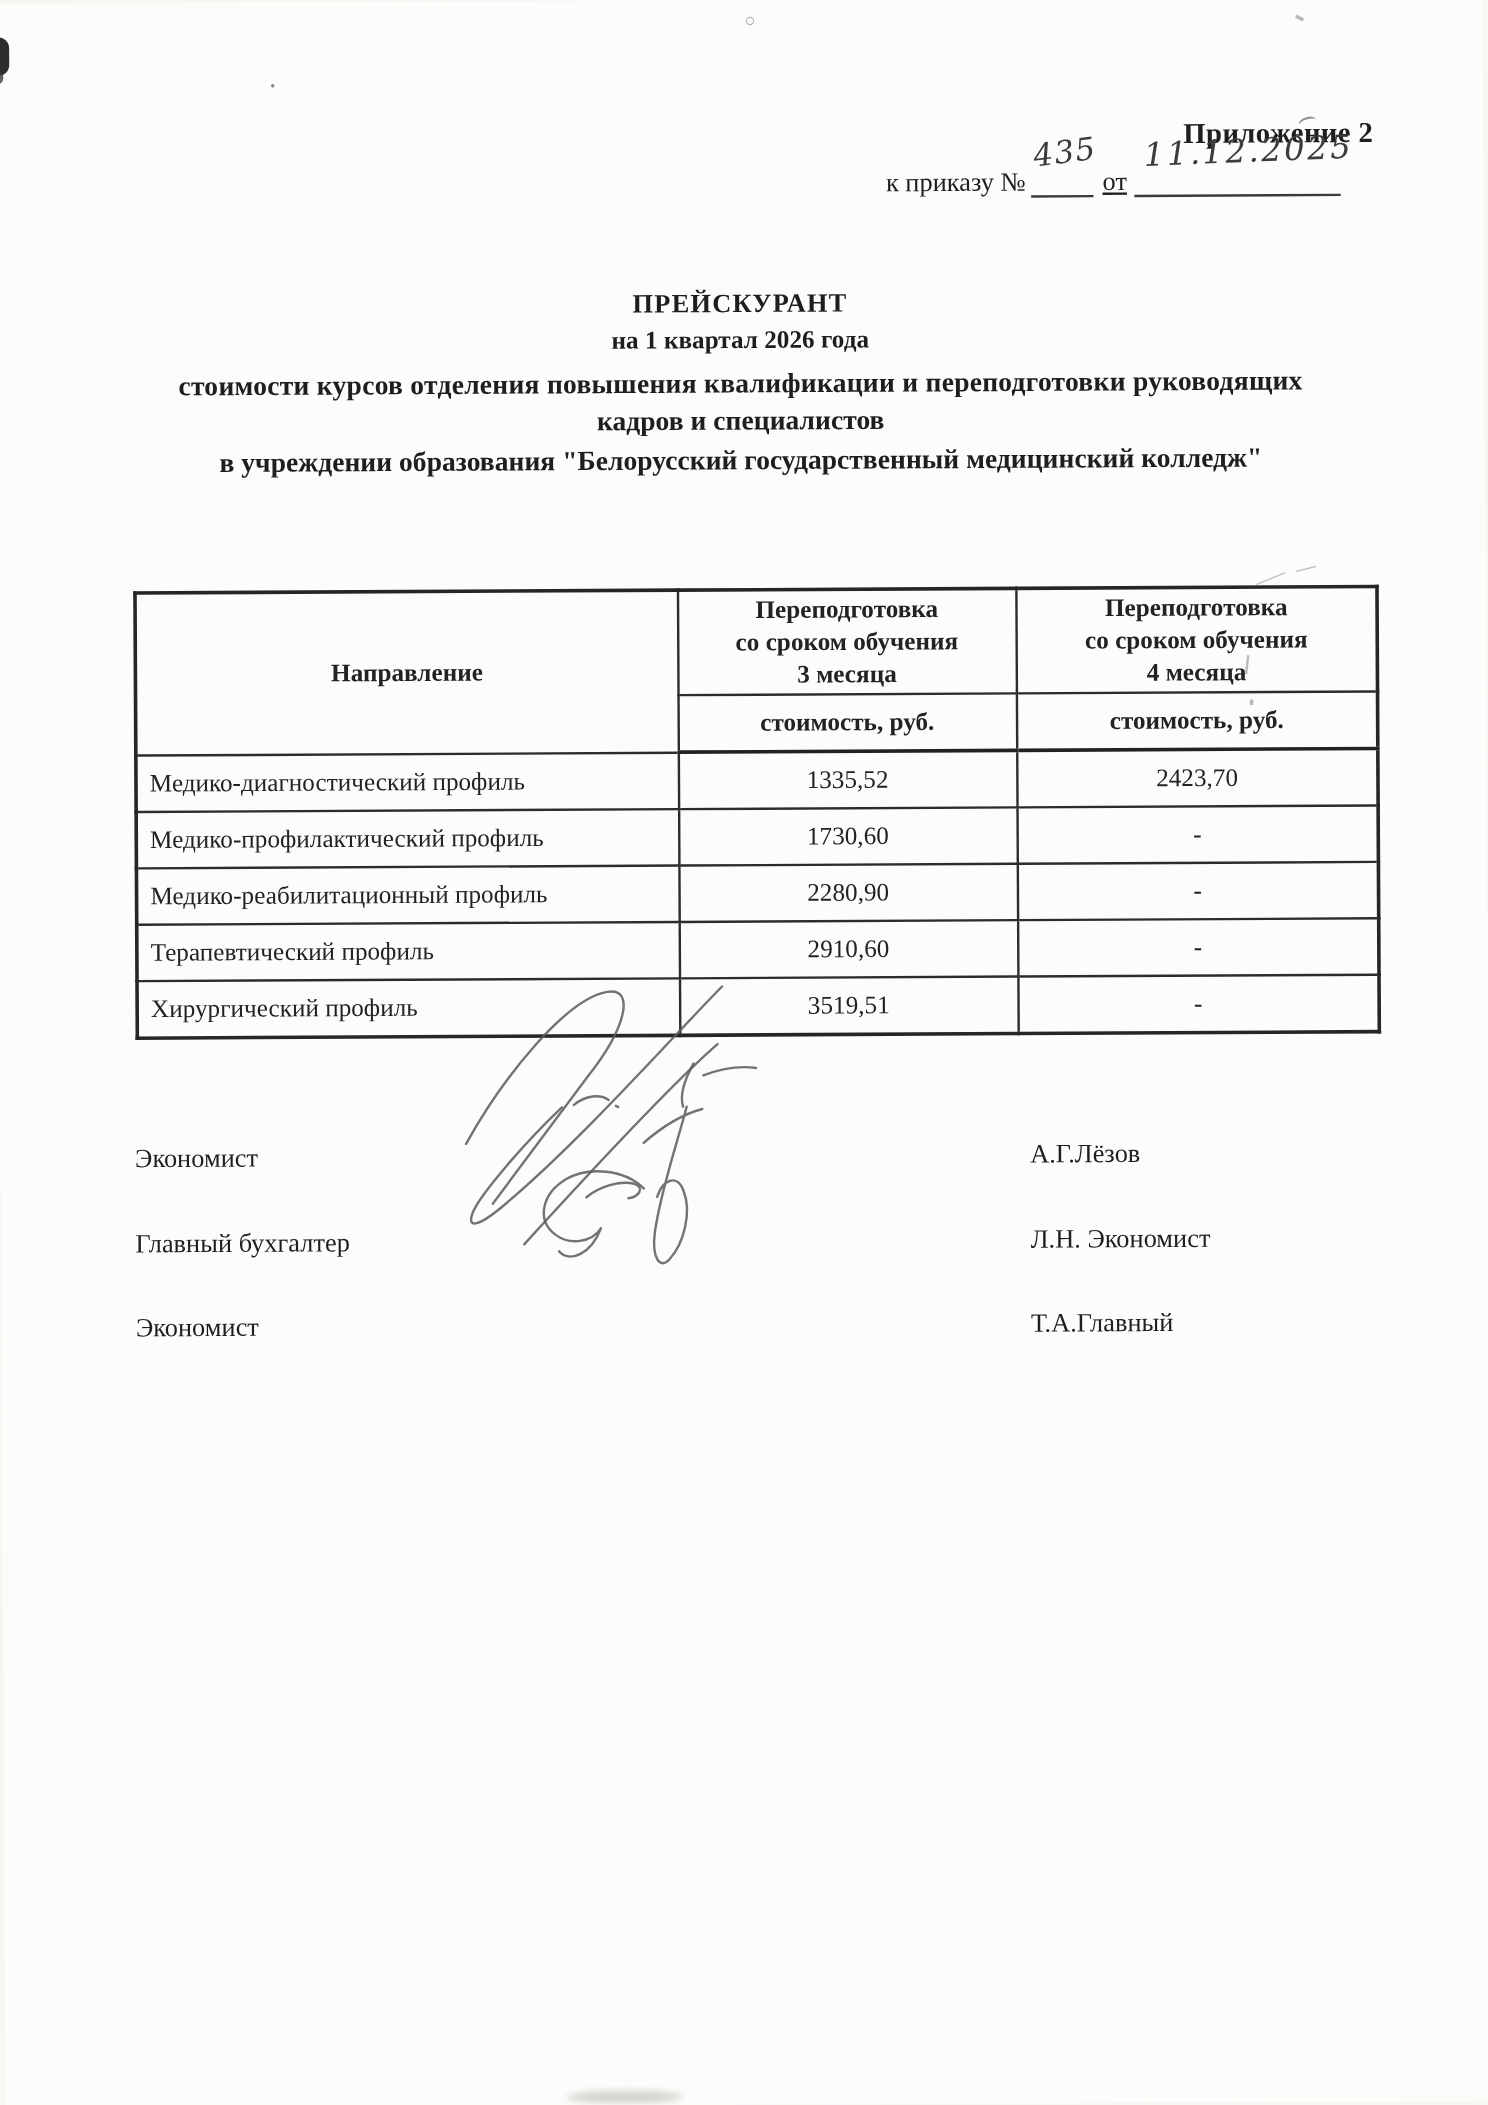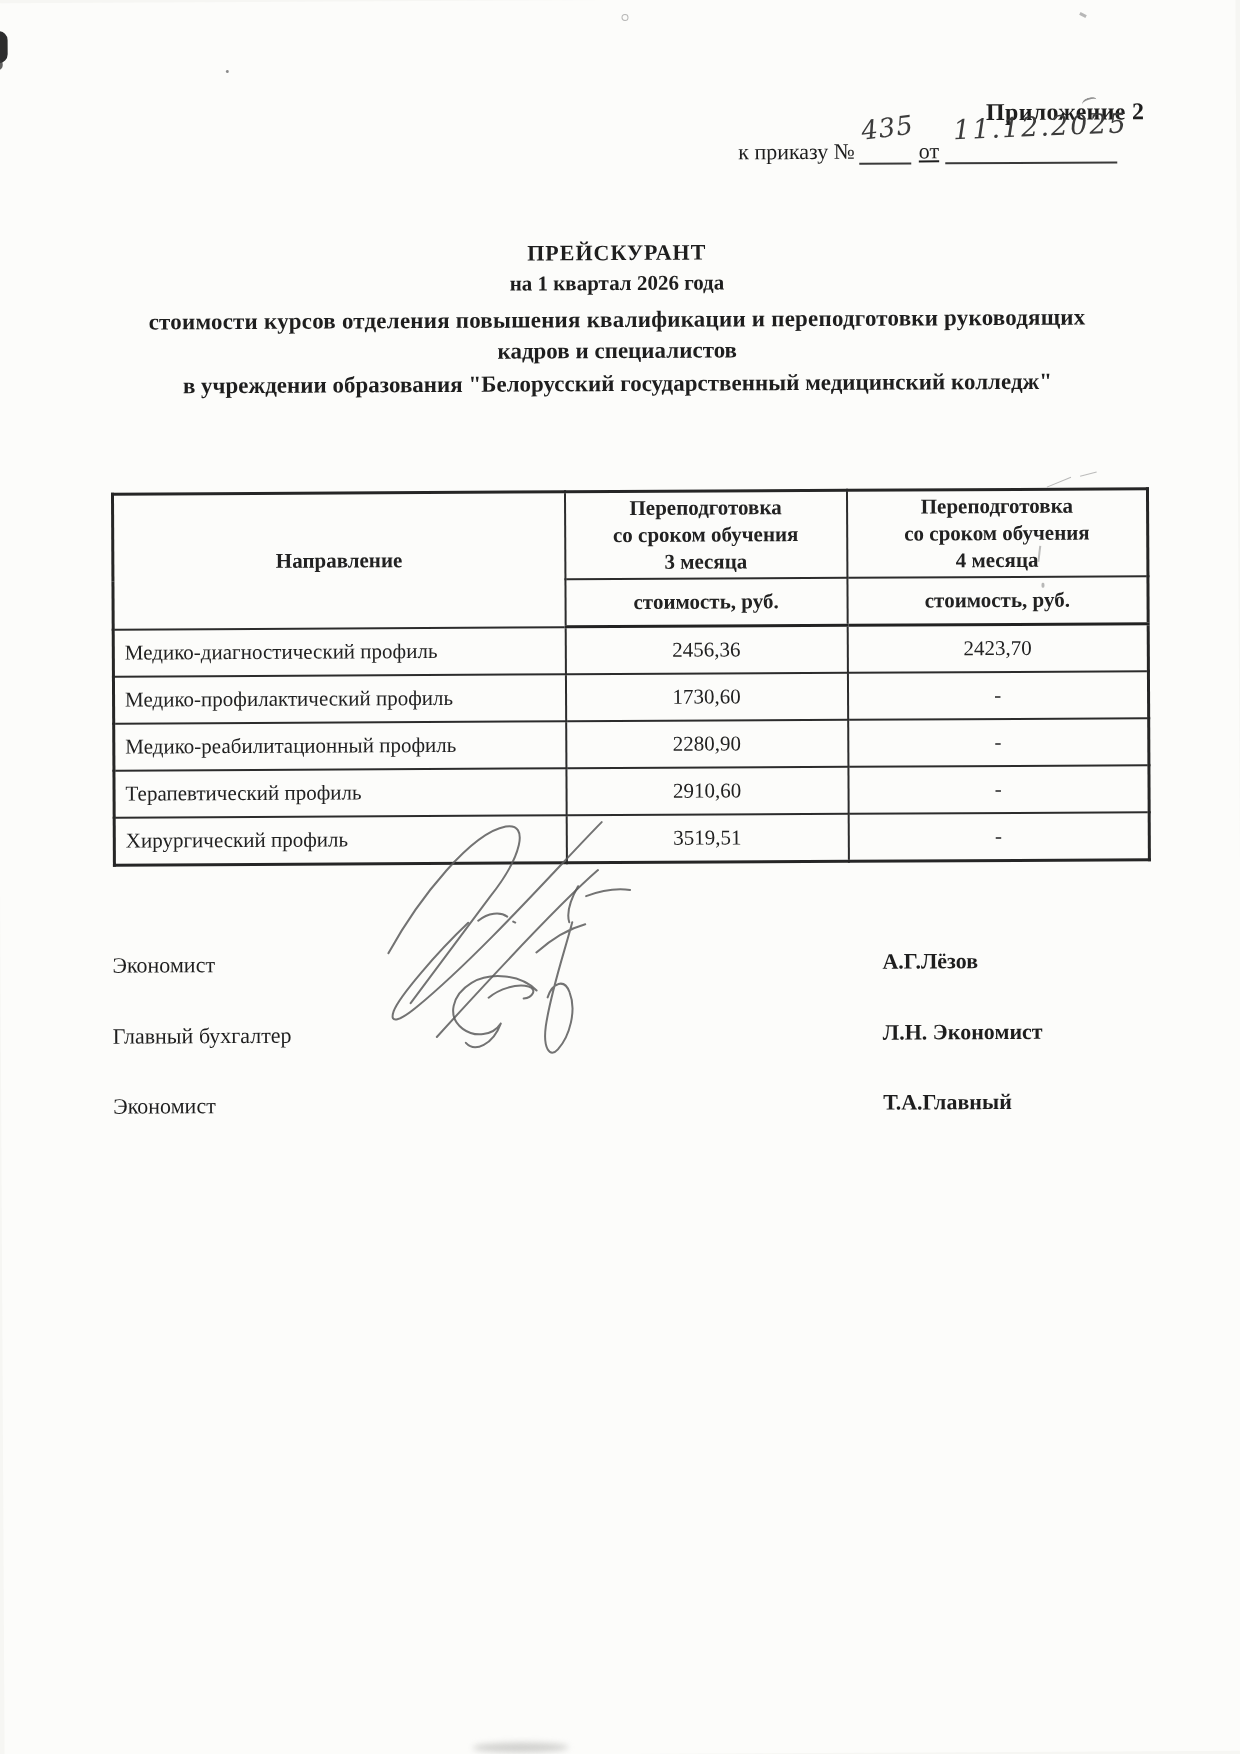--- a/index.html
+++ b/index.html
@@ -52,21 +52,21 @@
     overflow:hidden;
   }
   table.price th{font-weight:bold;text-align:center;vertical-align:middle;}
   tr.hdr1 th{height:83px;line-height:27px;}
   tr.hdr2 th{height:43px;border-bottom:3px solid #222;}
   td.name{height:43px;text-align:left;padding-left:10px;font-weight:normal;}
   td.val{height:43px;text-align:center;}
   th .hl{display:block;}
   
   .sig-row{position:absolute;left:112px;width:950px;font-size:22px;white-space:nowrap;}
-  .sig-row .nm{position:absolute;left:770px;top:0;font-weight:bold;}
+  .sig-row .nm{position:absolute;left:746px;top:0;}
   .sig-1{top:950px;} .sig-2{top:1021px;} .sig-3{top:1091px;}
   .ink{position:absolute;left:340px;top:800px;width:320px;height:290px;}
   .ink path{fill:none;stroke:#5a5a5a;stroke-width:2;stroke-linecap:round;opacity:.85;}
   
   .art{position:absolute;}
   .blob1{left:0;top:28px;width:12px;height:32px;background:#1b1b1b;border-radius:0 9px 9px 0;opacity:.92;}
   .blob2{left:0;top:56px;width:7px;height:11px;background:#3a3a3a;border-radius:0 5px 5px 0;opacity:.8;}
   .speck1{left:230px;top:68px;width:3px;height:3px;background:#8a8a8a;border-radius:50%;}
   .ring1{left:626px;top:14px;width:5px;height:5px;border:1px solid #9a9a9a;border-radius:50%;opacity:.7;}
   .mark1{left:1084px;top:16px;width:7px;height:3px;background:#9a9a9a;transform:rotate(28deg);opacity:.7;}
@@ -114,21 +114,21 @@
           <span class="hl">со сроком обучения</span>
           <span class="hl">4 месяца</span>
         </th>
       </tr>
       <tr class="hdr2">
         <th>стоимость, руб.</th>
         <th>стоимость, руб.</th>
       </tr>
       <tr>
         <td class="name">Медико-диагностический профиль</td>
-        <td class="val">2456,36</td>
+        <td class="val">1335,52</td>
         <td class="val">2423,70</td>
       </tr>
       <tr>
         <td class="name">Медико-профилактический профиль</td>
         <td class="val">1730,60</td>
         <td class="val">-</td>
       </tr>
       <tr>
         <td class="name">Медико-реабилитационный профиль</td>
         <td class="val">2280,90</td>

